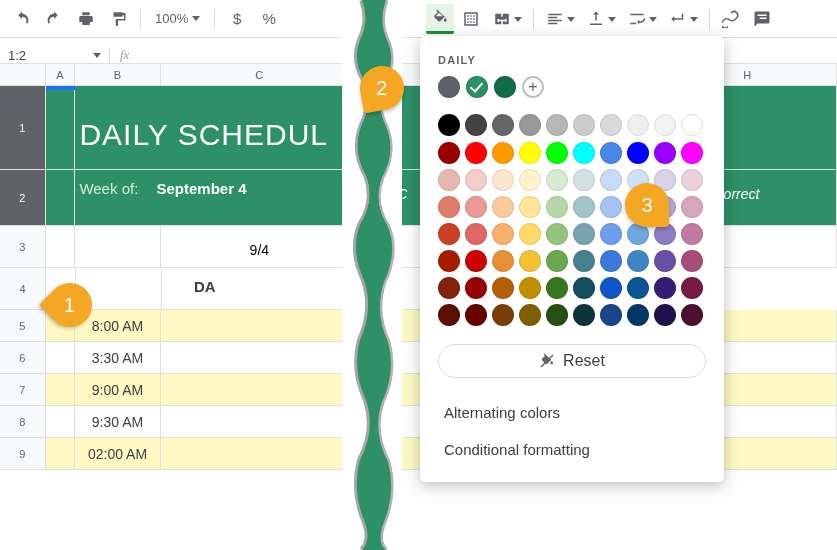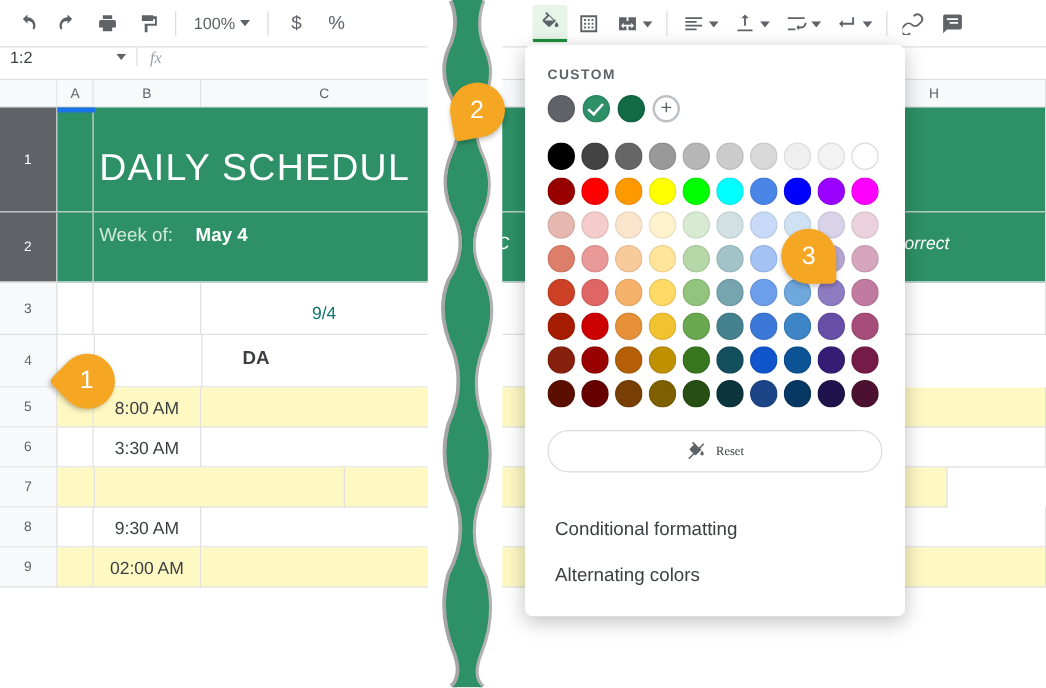--- a/index.html
+++ b/index.html
@@ -30,21 +30,21 @@
     color:#5f6368;
   }
   .tb-btn.active { background:#e6f4ea; border-bottom: 3px solid #1e8e3e; height:30px;}
   .tb-sep { width:1px; height:20px; background:#dadce0; margin:0 4px;}
   .zoom { display:flex;align-items:center;gap:4px;color:#5f6368;font-size:13px;padding:0 6px;}
   svg { display:block; }
   .drop-caret { width:8px; }
 
   
   .formula-row {
-    display:flex; align-items:flex-start; height:26px; border-bottom:1px solid #e0e0e0;
+    display:flex; align-items:flex-end; height:26px; border-bottom:1px solid #e0e0e0;
   }
   .name-box {
     width:110px; display:flex;align-items:center;justify-content:space-between;
     padding:0 8px; color:#3c4043; font-size:13px; border-right:1px solid #e0e0e0;
   }
   .fx { font-style:italic; color:#9aa0a6; padding:0 10px; font-family: Georgia, serif;}
 
   
   .sheet { position:relative; }
   .col-headers { display:flex; height:22px; }
@@ -57,21 +57,21 @@
   .row-h { width:46px; background:#f8f9fa; border-right:1px solid #e0e0e0; border-bottom:1px solid #e0e0e0;
            display:flex;align-items:center;justify-content:center;font-size:11px; color:#5f6368;}
   .row-h.sel { background:#5f6368; color:#fff; }
   .cell { border-right:1px solid #e0e0e0; border-bottom:1px solid #e0e0e0; }
   .r1{height:84px}.r2{height:56px}.r3{height:42px}.r4{height:42px}.r5,.r6,.r7,.r8,.r9{height:32px}
   .hdr-band { background:#2e9067; }
   .title-text { color:#fff; font-size:30px; font-weight:400; letter-spacing:1px; padding:32px 0 0 4px;}
   .week-of { color:#d5ead9; font-size:15px; padding:10px 4px; }
   .week-of b { color:#fff; margin-left:14px; font-weight:700;}
   .hint { color:#fff; font-style:italic; font-size:14px; padding:16px 6px; }
-  .day-date { text-align:center; color:#0f766e; font-size:14px; padding-top:16px;}
+  .day-date { text-align:center; color:#000000; font-size:14px; padding-top:16px;}
   .day-name { text-align:center; font-weight:700; color:#3c4043; font-size:15px; padding-top:10px;}
   .time-cell { text-align:center; font-size:14px; color:#3c4043; display:flex;align-items:center;justify-content:center;}
   .stripe { background:#fef9c3; }
   .sel-outline { position:absolute; border:2px solid #1a73e8; pointer-events:none; }
 
   
   .picker {
     position:absolute; left:420px; top:36px; width:304px;
     background:#fff; border-radius:6px;
     box-shadow: 0 4px 16px rgba(0,0,0,0.25);
@@ -82,21 +82,21 @@
   .custom-row { display:flex; gap:6px; align-items:center; margin-bottom:16px;}
   .dot { width:22px;height:22px;border-radius:50%; position:relative; border:1px solid rgba(0,0,0,0.1);}
   .dot.add { border:2px solid #bdc1c6; display:flex;align-items:center;justify-content:center;color:#5f6368;font-size:16px;background:#fff;}
   .dot.check::after{content:'';position:absolute;left:6px;top:3px;width:5px;height:10px;border:solid #fff;border-width:0 2.5px 2.5px 0;transform:rotate(42deg);}
   .swatch-grid { display:grid; grid-template-columns: repeat(10, 22px); gap:5px; margin-bottom:18px;}
   .sw { width:22px;height:22px;border-radius:50%; border:1px solid rgba(0,0,0,0.08);}
   .sw.light { border:1px solid #dadce0;}
   .reset-btn {
     width:100%; height:34px; border:1px solid #dadce0; border-radius:17px;
     background:#fff; display:flex;align-items:center;justify-content:center;gap:8px;
-    color:#3c4043; font-size:10px; margin-bottom:27px;font-family:Liberation Serif, serif;
+    color:#3c4043; font-size:16px; margin-bottom:16px;
   }
   .picker .link { font-size:15px; color:#3c4043; padding:10px 6px;}
   .tooltip {
     position:absolute; background:#fff; border:1px solid #c0c0c0; padding:3px 6px;
     font-size:12px; color:#202124; box-shadow:0 1px 3px rgba(0,0,0,0.2);
     white-space:nowrap;
   }
 
   
   .marker {
@@ -248,21 +248,21 @@
       </div>
       <div class="cell col-H hdr-band"></div>
     </div>
 
     <div class="row r2">
       <div class="row-h sel">2</div>
       <div class="cell col-A hdr-band"></div>
       <div class="cell hdr-band" style="width:286px;border-right:none;">
         <div class="week-of">
           <span>Week of:</span>
-          <b>May 4</b>
+          <b>September 4</b>
         </div>
       </div>
       <div class="cell hdr-band col-D" style="border-left:none;">
         <div class="hint" style="text-align:right;padding-right:250px;">l C</div>
       </div>
       <div class="cell col-H hdr-band">
         <div class="hint">with the correct </div>
       </div>
     </div>
 
@@ -302,20 +302,21 @@
           <div class="row-h">6</div>
           <div class="cell col-A "></div>
           <div class="cell col-B time-cell ">3:30 AM</div>
           <div class="cell col-C "></div>
           <div class="cell col-D "></div>
           <div class="cell col-H "></div>
         </div>
         <div class="row r7">
           <div class="row-h">7</div>
           <div class="cell col-A stripe"></div>
+          <div class="cell col-B time-cell stripe">9:00 AM</div>
           <div class="cell col-C stripe"></div>
           <div class="cell col-D stripe"></div>
           <div class="cell col-H stripe"></div>
         </div>
         <div class="row r8">
           <div class="row-h">8</div>
           <div class="cell col-A "></div>
           <div class="cell col-B time-cell ">9:30 AM</div>
           <div class="cell col-C "></div>
           <div class="cell col-D "></div>
@@ -343,21 +344,21 @@
       </linearGradient>
   </defs>
   <path d="M20 0 Q28 20 18 40 Q10 60 22 80 Q32 100 20 125 Q10 150 24 175 Q34 200 18 225 Q8 250 22 280 Q32 310 18 340 Q10 370 24 400 Q34 430 18 460 Q10 490 22 520 Q30 540 20 550 L0 550 L0 0 Z" fill="#fff"></path>
   <path d="M20 0 Q28 20 18 40 Q10 60 22 80 Q32 100 20 125 Q10 150 24 175 Q34 200 18 225 Q8 250 22 280 Q32 310 18 340 Q10 370 24 400 Q34 430 18 460 Q10 490 22 520 Q30 540 20 550" fill="none" stroke="rgba(0,0,0,0.35)" stroke-width="6"></path>
   <path d="M44 0 Q36 22 46 42 Q54 62 42 82 Q32 102 44 127 Q54 152 40 177 Q30 202 46 227 Q56 252 42 282 Q32 312 46 342 Q54 372 40 402 Q30 432 46 462 Q54 492 42 522 Q34 542 44 550 L60 550 L60 0 Z" fill="#fff"></path>
   <path d="M44 0 Q36 22 46 42 Q54 62 42 82 Q32 102 44 127 Q54 152 40 177 Q30 202 46 227 Q56 252 42 282 Q32 312 46 342 Q54 372 40 402 Q30 432 46 462 Q54 492 42 522 Q34 542 44 550" fill="none" stroke="rgba(0,0,0,0.3)" stroke-width="5"></path>
   <path d="M20 0 Q28 20 18 40 Q10 60 22 80 Q32 100 20 125 Q10 150 24 175 Q34 200 18 225 Q8 250 22 280 Q32 310 18 340 Q10 370 24 400 Q34 430 18 460 Q10 490 22 520 Q30 540 20 550 L44 550 Q34 542 42 522 Q54 492 46 462 Q30 432 40 402 Q54 372 46 342 Q32 312 42 282 Q56 252 46 227 Q30 202 40 177 Q54 152 44 127 Q32 102 42 82 Q54 62 46 42 Q36 22 44 0 Z" fill="#2e9067"></path>
 </svg>
 
 <div class="picker">
-  <h4>CUSTOM</h4>
+  <h4>DAILY</h4>
   <div class="custom-row">
     <div id="custom-dots" style="display: contents;"></div>
     <div class="dot" style="background: rgb(95, 99, 104);"></div>
       <div class="dot check" style="background: rgb(46, 144, 103);"></div>
       <div class="dot" style="background: rgb(17, 107, 70);"></div>
       <div class="dot add">+</div>
   </div>
   <div class="swatch-grid" id="gray-row">
       <div class="sw" style="background: rgb(0, 0, 0);"></div>
       <div class="sw" style="background: rgb(67, 67, 67);"></div>
@@ -442,22 +443,22 @@
       <div class="sw" style="background: rgb(32, 18, 77);"></div>
       <div class="sw" style="background: rgb(76, 17, 48);"></div>
     </div>
   <button class="reset-btn">
     <svg width="16" height="16" viewBox="0 0 24 24">
         <path d="M16.56 8.94L8.32.7 6.9 2.12l2.1 2.1L4.5 8.72c-.59.59-.59 1.54 0 2.12l5.5 5.5c.29.29.68.44 1.06.44s.77-.15 1.06-.44l5.5-5.5c.59-.58.59-1.53 0-2.12zM19 11.5s-2 2.17-2 3.5c0 1.1.9 2 2 2s2-.9 2-2c0-1.33-2-3.5-2-3.5z" fill="#5f6368"></path>
         <line x1="3" y1="21" x2="21" y2="3" stroke="#5f6368" stroke-width="2"></line>
       </svg>
     <span>Reset</span>
   </button>
+  <div class="link">Alternating colors</div>
   <div class="link">Conditional formatting</div>
-  <div class="link">Alternating colors</div>
 </div>
 
 <div class="marker m1" style="left:48px;top:283px;">
     <span>1</span>
   </div>
 <div class="marker m2" style="left:360px;top:66px;">
     <span>2</span>
   </div>
 <div class="marker m3" style="left:625px;top:183px;">
     <span>3</span>

